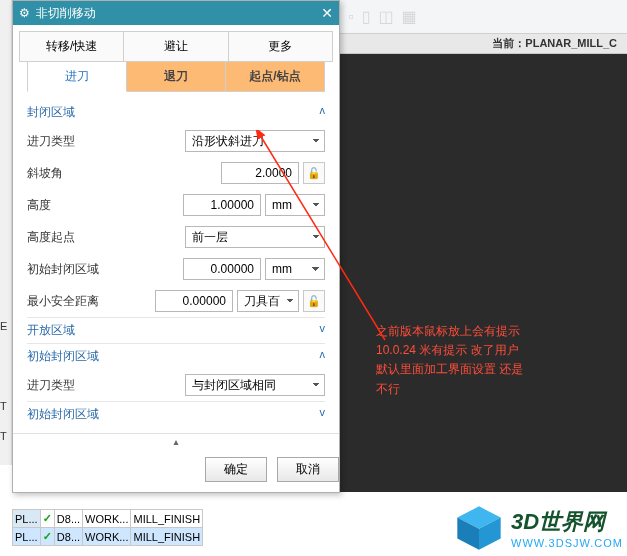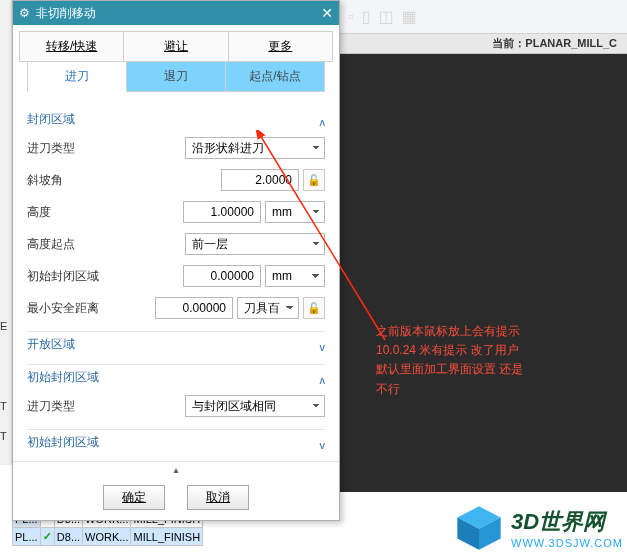--- a/index.html
+++ b/index.html
@@ -4,48 +4,48 @@
 <style>
 * { box-sizing: border-box; margin: 0; padding: 0; font-family: "Microsoft YaHei", Arial, sans-serif; }
 body { width: 627px; height: 556px; position: relative; background: #fff; overflow: hidden; }
 
 .dialog { position: absolute; left: 12px; top: 0; width: 328px; background: #fff; border: 1px solid #b0b0b0; box-shadow: 2px 2px 6px rgba(0,0,0,.25); z-index: 10; }
 .titlebar { background: #3090a8; color: #fff; height: 24px; display: flex; align-items: center; padding: 0 6px; font-size: 12px; }
 .titlebar .gear { margin-right: 6px; }
 .titlebar .spacer { flex: 1; }
 .titlebar .x { cursor: pointer; font-size: 14px; }
 
-.top-tabs { display: flex; border-bottom: 1px solid #d0d0d0; margin: 6px 6px 0; text-decoration: underline; }
+.top-tabs { display: flex; border-bottom: 1px solid #d0d0d0; margin: 6px 6px 0; }
 .top-tabs .tab { flex: 1; text-align: center; font-size: 12px; padding: 6px 0; border: 1px solid #d0d0d0; border-bottom: none; background: #fafafa; cursor: pointer; }
 .top-tabs .tab + .tab { border-left: none; }
 
 .sub-tabs { display: flex; margin: 0 14px; }
 .sub-tabs .tab { flex: 1; text-align: center; font-size: 12px; padding: 6px 0; border: 1px solid #d0d0d0; border-top: none; cursor: pointer; color: #444; }
 .sub-tabs .tab.active { color: #1e6fbf; border-bottom: 1px solid #fff; background: #fff; }
-.sub-tabs .tab:not(.active) { background: #7dd3fc; }
+.sub-tabs .tab:not(.active) { background: #fdba74; font-weight: bold; }
 .sub-tabs .tab + .tab { border-left: none; }
 
 .section { padding: 8px 14px 6px; }
-.section-hdr { display: flex; align-items: flex-end; color: #2a6aa8; font-size: 12px; padding: 4px 0; cursor: pointer; border-top: 1px solid #e6e6e6; margin-top: 7px; }
+.section-hdr { display: flex; align-items: flex-start; color: #2a6aa8; font-size: 12px; padding: 4px 0; cursor: pointer; border-top: 1px solid #e6e6e6; }
 .section-hdr:first-child, .section:first-of-type .section-hdr { border-top: none; }
 .section-hdr .sp { flex: 1; }
 .section-hdr .chev { color: #2a6aa8; font-size: 11px; }
 
 .row { display: flex; align-items: center; padding: 5px 0; font-size: 12px; color: #333; }
 .row .lbl { flex: 0 0 85px; }
 .row .ctrl { flex: 1; display: flex; gap: 4px; justify-content: flex-end; }
 
 .select { border: 1px solid #b8b8b8; background: #fff; font-size: 12px; padding: 2px 18px 2px 6px; height: 22px; min-width: 140px; appearance: none; background-image: linear-gradient(45deg, transparent 50%, #555 50%), linear-gradient(135deg, #555 50%, transparent 50%); background-position: right 8px center, right 4px center; background-size: 4px 4px; background-repeat: no-repeat; }
 .select.sm { min-width: 60px; }
 .numbox { border: 1px solid #b8b8b8; height: 22px; width: 78px; text-align: right; padding: 0 6px; font-size: 12px; }
 .lockbtn { width: 22px; height: 22px; border: 1px solid #c8c8c8; background: #fafafa; cursor: pointer; font-size: 11px; color: #c78a1a; }
 
 .collapse-bar { text-align: center; border-top: 1px solid #e0e0e0; padding: 2px 0; cursor: pointer; color: #666; font-size: 10px; }
 
-.btnrow { display: flex; justify-content: center; gap: 22px; padding: 8px 0 10px; text-decoration: underline; }
+.btnrow { display: flex; justify-content: flex-end; gap: 10px; padding: 8px 0 10px; }
 .btn { border: 1px solid #a8a8a8; background: linear-gradient(#fff,#e8e8e8); font-size: 12px; padding: 3px 18px; cursor: pointer; }
 
 .rail-l { position: absolute; left: 0; top: 0; width: 12px; height: 465px; background: #f0f0f0; border-right: 1px solid #ddd; }
 .rail-l .vt { position: absolute; font-size: 11px; color: #333; left: 0; }
 .tool-area { position: absolute; left: 340px; top: 0; right: 0; height: 34px; background: #f4f5f6; border-bottom: 1px solid #d0d0d0; display:flex; align-items:center; gap:8px; padding:0 8px; color:#bbb; font-size:16px; }
 .tool-area .ic { opacity:.5; }
 .subbar { position: absolute; left: 340px; top: 34px; right: 0; height: 20px; background: #e8e8e8; border-bottom: 1px solid #c8c8c8; font-size: 11px; text-align: right; padding: 2px 10px 0 0; color: #333; }
 .viewport { position: absolute; left: 340px; top: 54px; right: 0; height: 438px; background: #2b2b2b; }
 .note { position: absolute; left: 376px; top: 322px; color: #ff4d3a; font-size: 12px; line-height: 1.6; width: 210px; }
 

